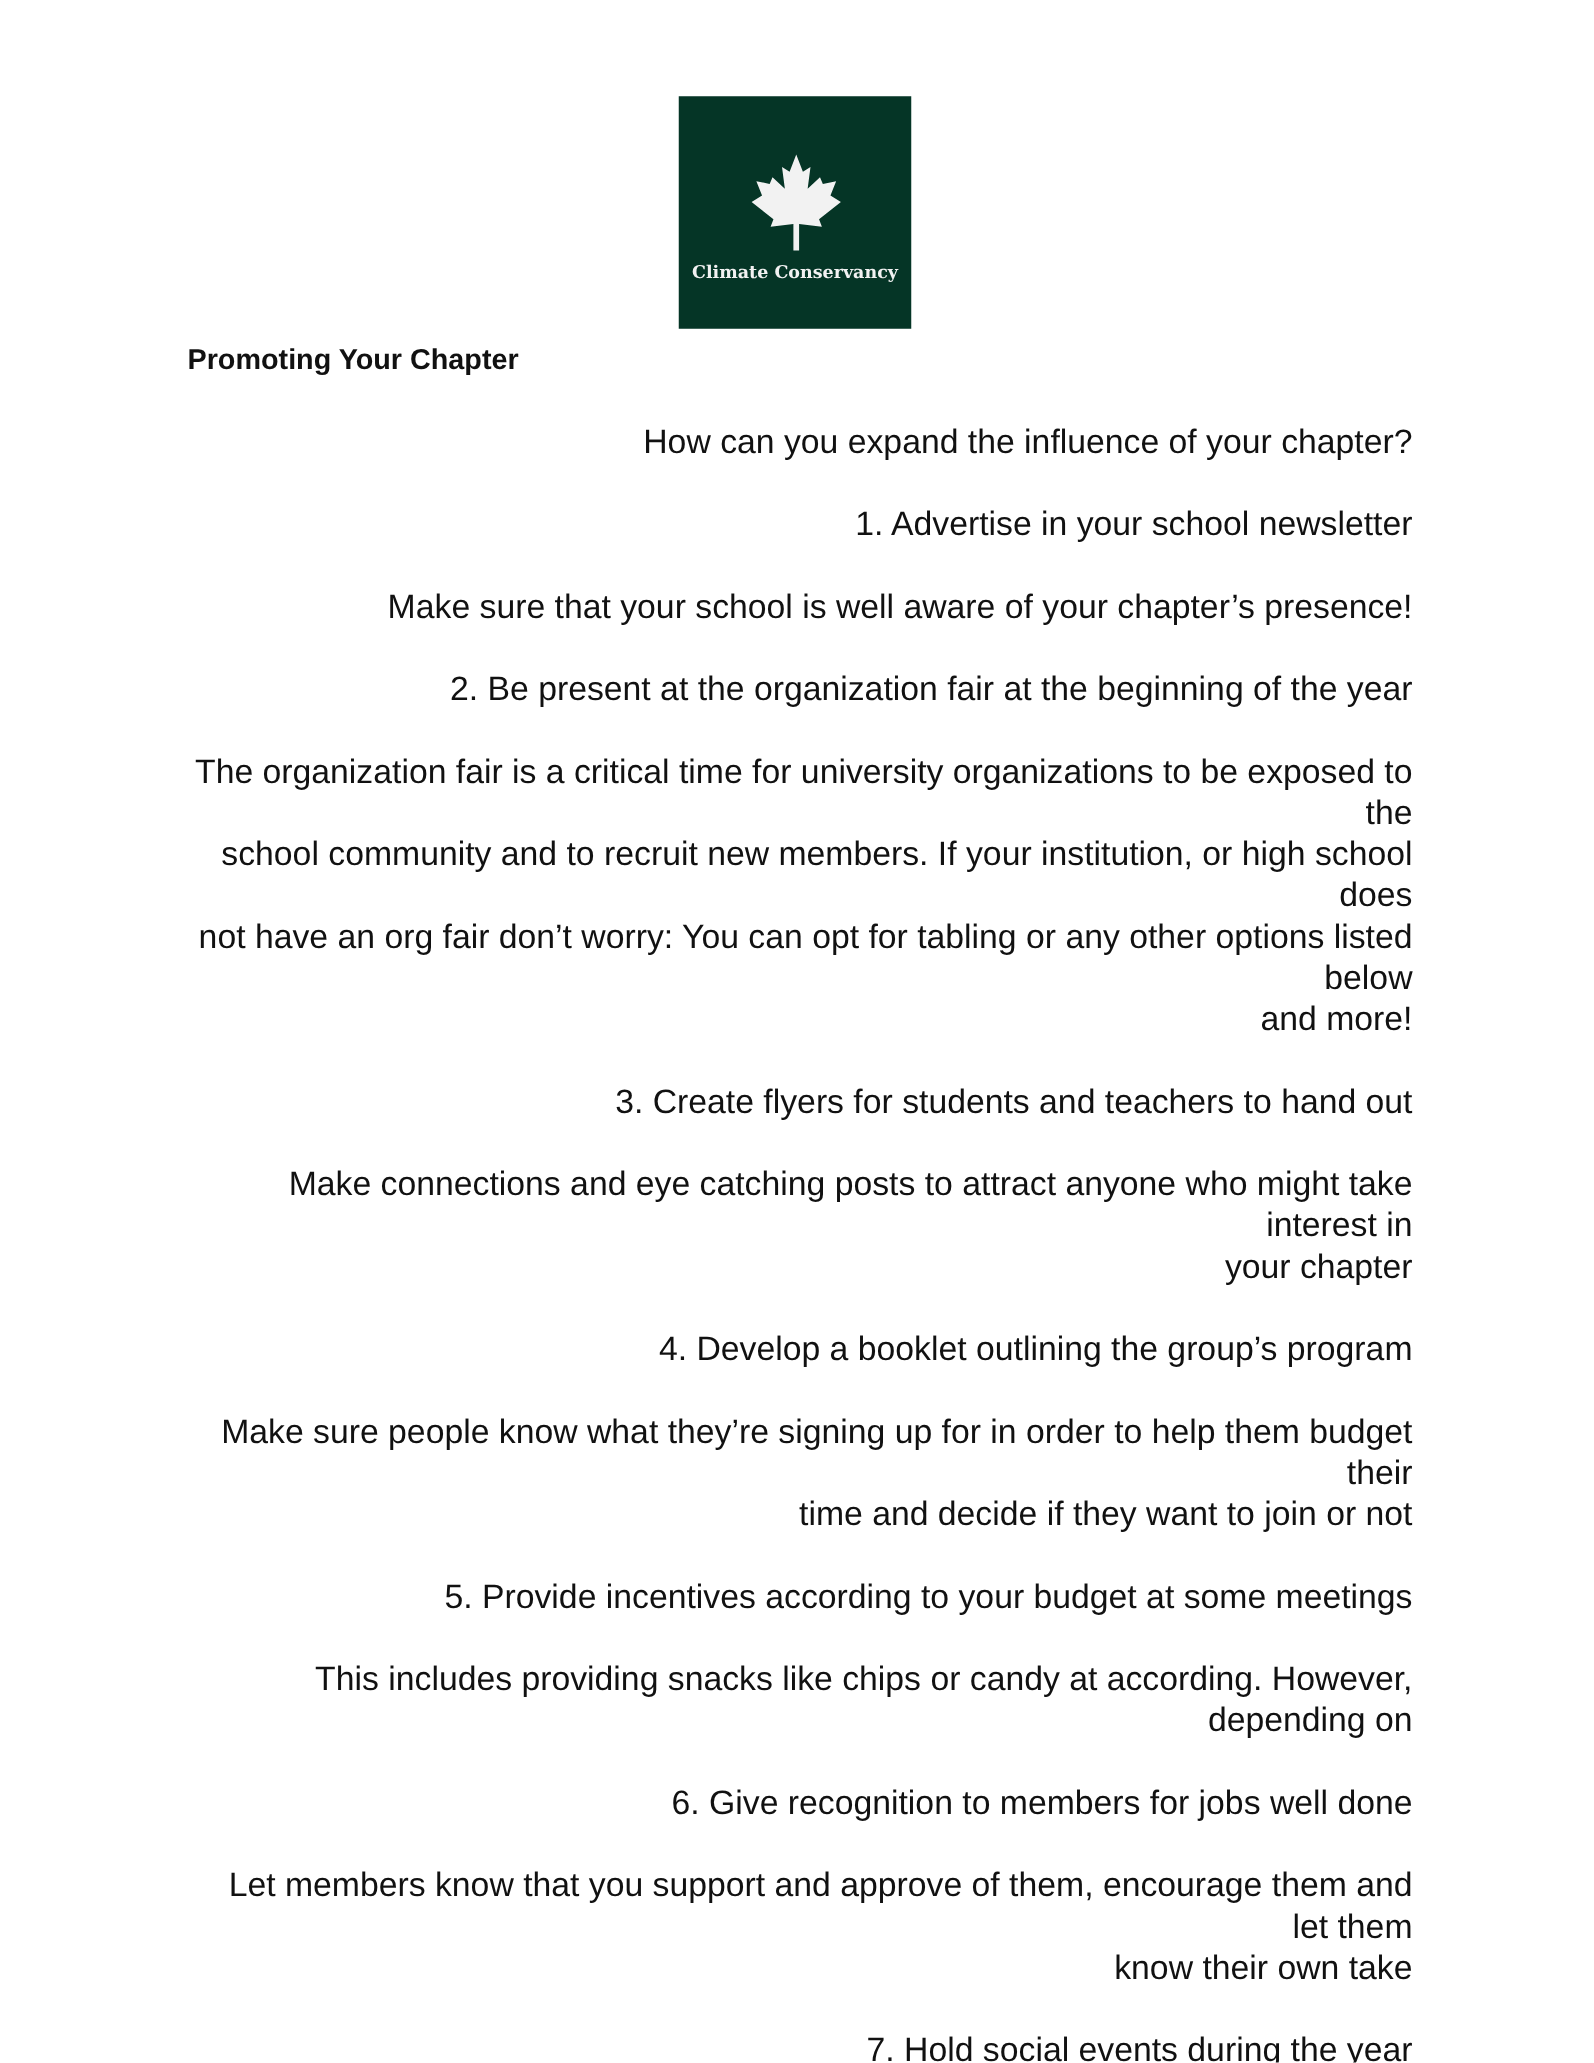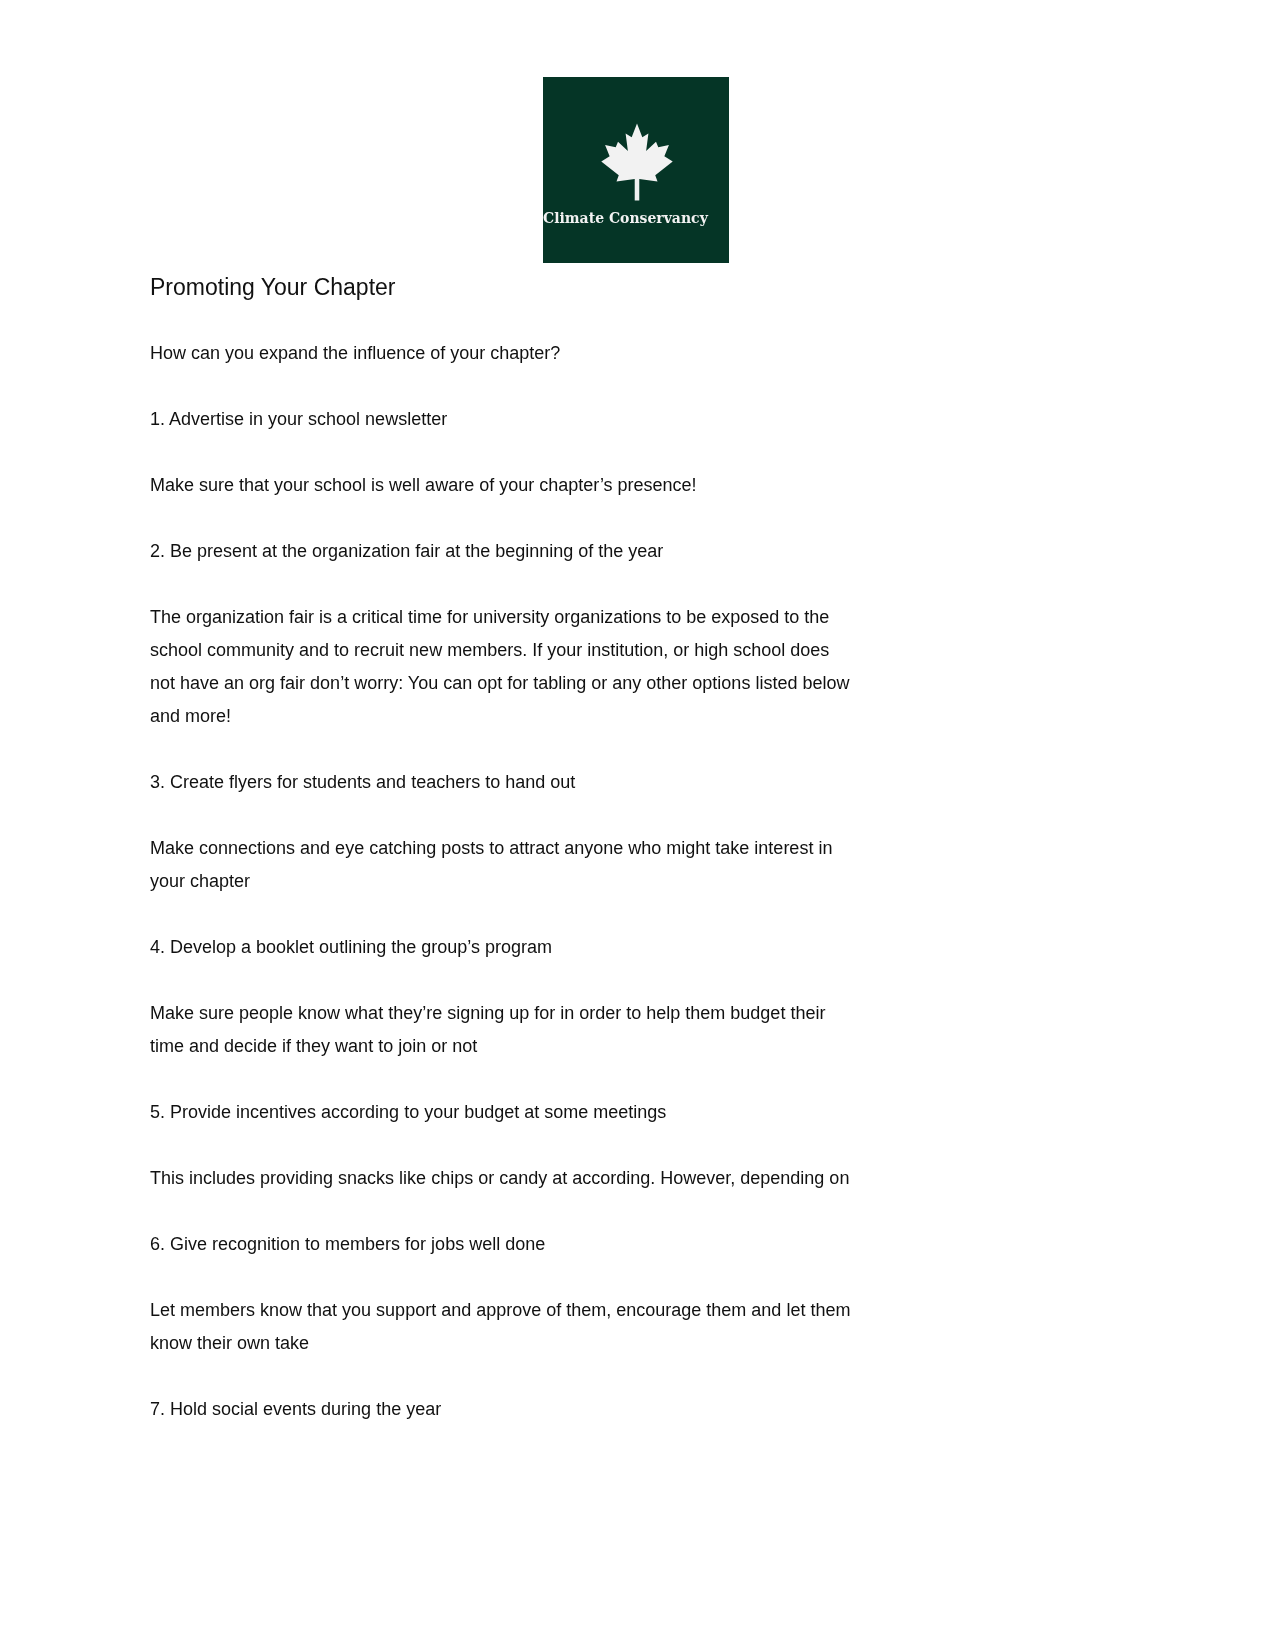--- a/index.html
+++ b/index.html
@@ -28,43 +28,45 @@
       left: 56px;
       top: 45px;
       width: 76px;
       height: 80px;
     }
     .logo-text {
       position: absolute;
       left: 0;
       width: 186px;
       top: 133px;
+      text-align: center;
       font-family: "DejaVu Serif", "Liberation Serif", serif;
       font-weight: bold;
       font-size: 14px;
       color: #f2f2f2;
       letter-spacing: 0px;
       white-space: nowrap;
     }
     .content {
       position: absolute;
       left: 150px;
       top: 271px;
       width: 980px;
     }
     .heading {
-      font-weight: normal;
+      font-weight: bold;
       font-size: 23px;
       line-height: 33px;
       margin: 0 0 33px 0;
     }
     .para {
-      font-size: 18px;
+      font-size: 27px;
       line-height: 33px;
       margin: 0 0 33px 0;
+      text-align: right;
     }
   </style>
 </head>
 <body>
 
 <div class="logo">
   <svg class="leaf" viewBox="0 0 100 105" xmlns="http://www.w3.org/2000/svg">
     <path fill="#f2f2f2" d="M50 2 L57 20 L65 15 L62 38 L75 26 L78 33 L92 30 L86 45 L97 52 L74 70 L77 78 L53 75 L53 103 L47 103 L47 75 L23 78 L26 70 L3 52 L14 45 L8 30 L22 33 L25 26 L38 38 L35 15 L43 20 Z"></path>
   </svg>
   <div class="logo-text">Climate Conservancy</div>

